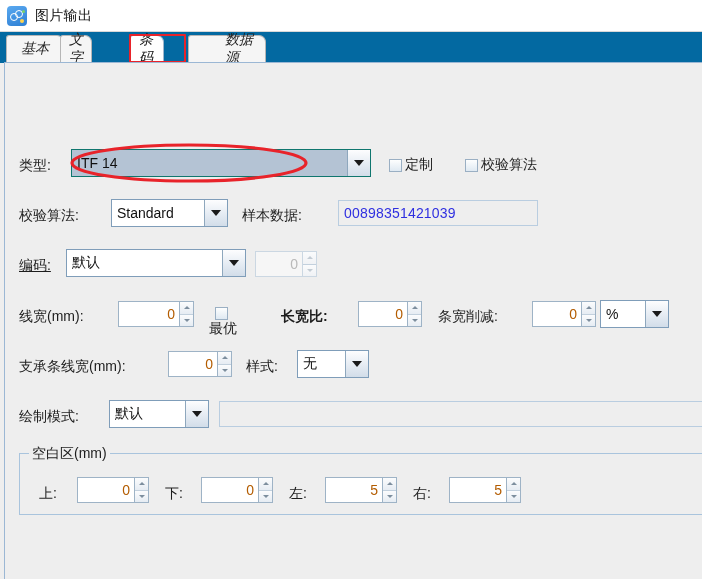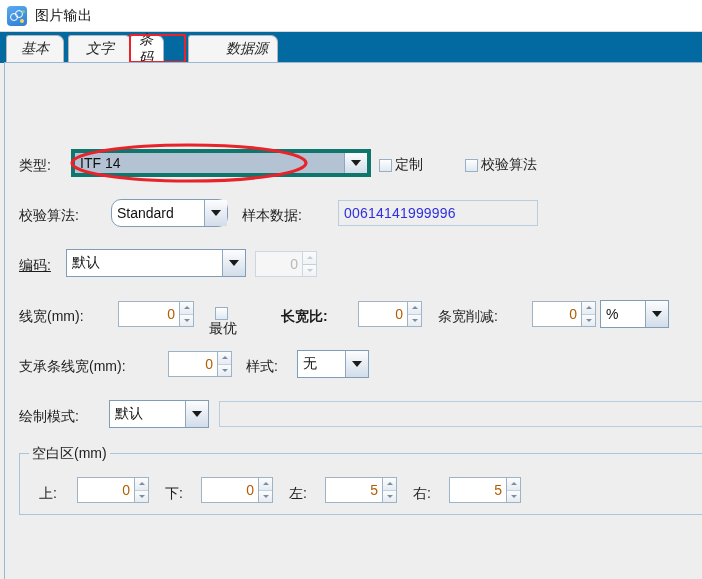--- a/index.html
+++ b/index.html
@@ -157,21 +157,21 @@
   .combo .arrowbtn {
     flex: 0 0 auto;
     width: 22px;
     border-left: 1px solid #8ea7bd;
     background: linear-gradient(180deg,#fdfdfe 0%, #e7edf4 50%, #d2dde9 100%);
     display: flex;
     align-items: center;
     justify-content: center;
   }
   .combo.focused {
-    border: 4px solid #0f766e;
+    border: 1px solid #0f766e;
   }
   .combo.focused .field {
     background: #b4c3d4;
   }
   .caret {
     width: 0; height: 0;
     border-left: 5px solid transparent;
     border-right: 5px solid transparent;
     border-top: 6px solid #1a1a1a;
   }
@@ -315,58 +315,58 @@
       <span class="lnk l1"></span>
       <span class="lnk l2"></span>
       <span class="dotY"></span>
       <span class="dotG"></span>
     </div>
     <div class="title-text">图片输出</div>
   </div>
 
   <div class="tabstrip">
     <div class="tab" style="left:6px;  width:58px;">基本</div>
-    <div class="tab" style="left:68px; width:64px;">文字</div>
+    <div class="tab" style="left:60px; width:32px;">文字</div>
     <div class="tab selected" style="left:130px; width:34px;">条码</div>
-    <div class="tab" style="left:188px; width:90px;padding-left:36px;">数据源</div>
+    <div class="tab" style="left:188px; width:78px;padding-left:36px;">数据源</div>
     <div class="tab-annot" style="left:129px; top:2px; width:57px; height:29px;"></div>
   </div>
 
   <div class="panel">
     <div class="panel-inner">
 
       <div class="lbl" style="left:14px; top:94px;">类型:</div>
       <div class="combo focused" style="left:66px; top:86px; width:300px;">
         <div class="field">ITF 14</div>
         <div class="arrowbtn">
             <span class="caret"></span>
           </div>
       </div>
       <svg class="ellipse-annot" style="left:64px; top:79px;" width="240" height="42" viewBox="0 0 240 42">
         <ellipse cx="120" cy="21" rx="117" ry="18" fill="none" stroke="#e8232a" stroke-width="3.2"></ellipse>
       </svg>
 
-      <div class="checkwrap" style="left:374px; top:93px;">
+      <div class="checkwrap" style="left:384px; top:93px;">
         <span class="cbox"></span>
         <span>定制</span>
       </div>
       <div class="checkwrap" style="left:460px; top:93px;">
         <span class="cbox"></span>
         <span>校验算法</span>
       </div>
 
       <div class="lbl" style="left:14px; top:144px;">校验算法:</div>
-      <div class="combo" style="left:106px; top:136px; width:117px;border-radius:10px;">
+      <div class="combo" style="left:106px; top:136px; width:117px;">
         <div class="field">Standard</div>
         <div class="arrowbtn">
             <span class="caret"></span>
           </div>
       </div>
       <div class="lbl" style="left:237px; top:144px;">样本数据:</div>
-      <div class="textfield data" style="left:333px; top:137px; width:200px;">00614141999996</div>
+      <div class="textfield data" style="left:333px; top:137px; width:200px;">00898351421039</div>
 
       <div class="lbl" style="left:14px; top:194px;text-decoration:underline;">编码:</div>
       <div class="combo" style="left:61px; top:186px; width:180px;">
         <div class="field">默认</div>
         <div class="arrowbtn">
             <span class="caret"></span>
           </div>
       </div>
       <div class="spinner disabled" style="left:250px; top:188px; width:62px;">
         <div class="sfield">0</div>

